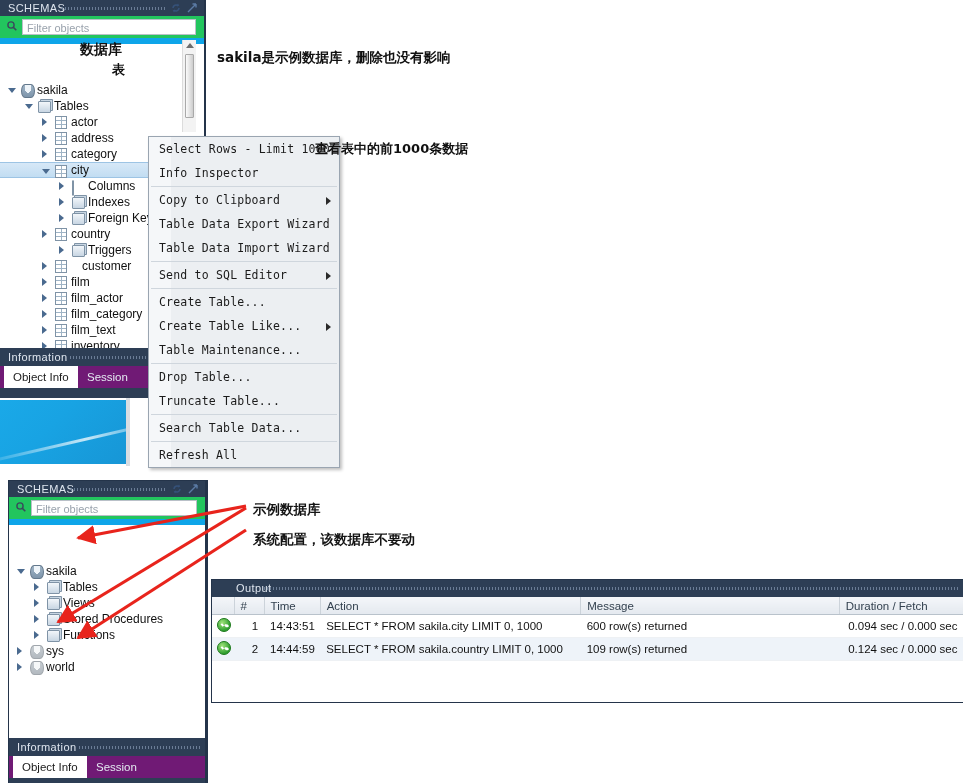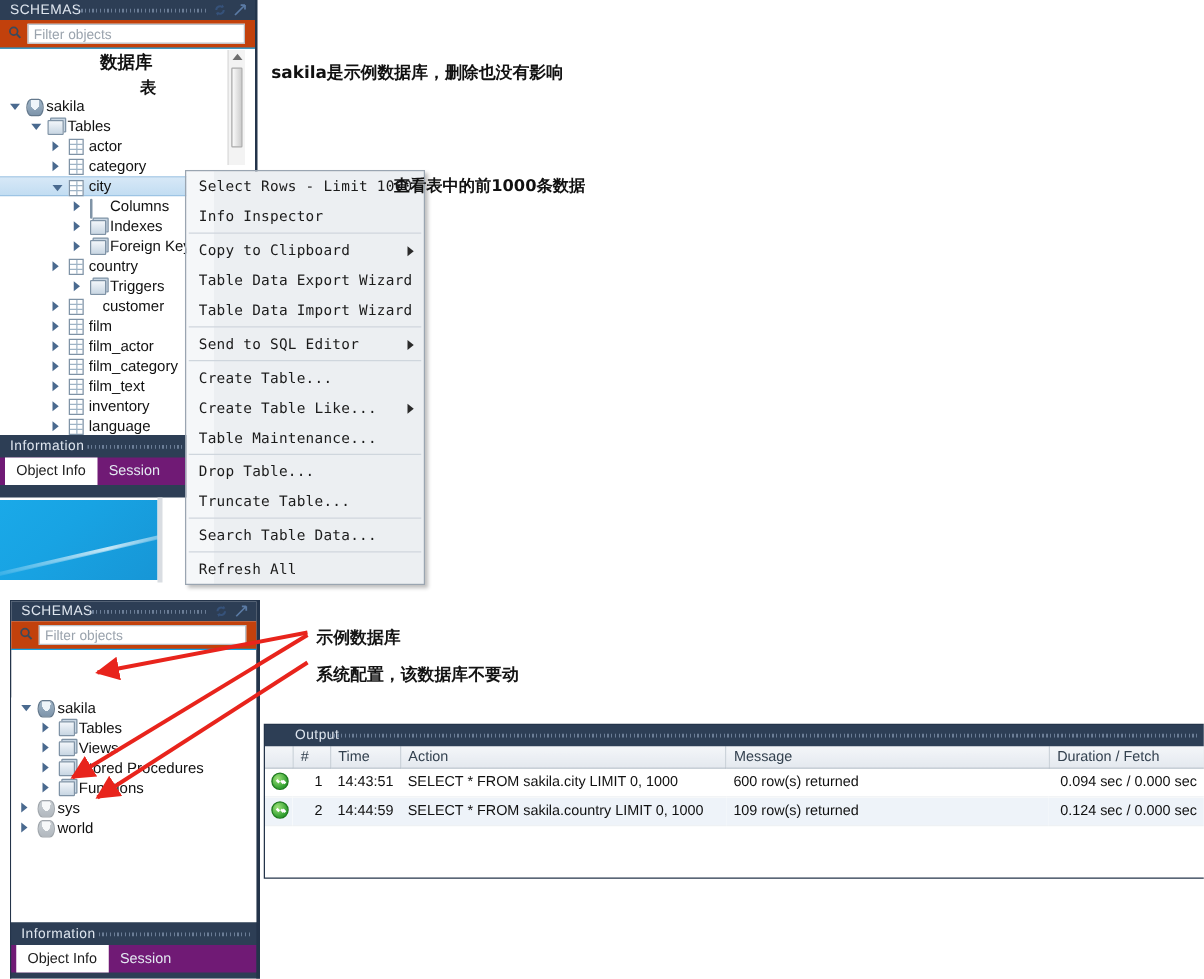--- a/index.html
+++ b/index.html
@@ -8,21 +8,21 @@
 
   
   .panel{position:absolute;background:#fff;}
   .panel-head{background:#2d3e55;color:#dfe6ef;height:16px;line-height:16px;
               font-size:11px;padding-left:8px;letter-spacing:.4px;position:relative;}
   .panel-head .dots{position:absolute;left:62px;right:38px;top:7px;height:3px;
       background-image:repeating-linear-gradient(to right,#6b7d96 0 1px,transparent 1px 3px);}
   .hdr-ico{position:absolute;top:2px;width:12px;height:12px;cursor:pointer;}
 
   
-  .filter-row{height:22px;background:#c2410c;position:relative;border-bottom:1px solid #0ea5e9;}
+  .filter-row{height:22px;background:#22c55e;position:relative;border-bottom:6px solid #0ea5e9;}
   .filter-ico{position:absolute;left:6px;top:4px;width:12px;height:12px;}
   .filter-box{position:absolute;left:22px;top:3px;right:8px;height:16px;border:1px solid #b9c0c8;
               background:#fff;color:#9aa3ad;font-size:11px;line-height:16px;padding-left:4px;
               box-sizing:border-box;overflow:hidden;white-space:nowrap;}
 
   
   .tree{position:relative;background:#fff;overflow:hidden;}
   .trow{height:16px;line-height:16px;position:relative;white-space:nowrap;font-size:12px;color:#101010;}
   .trow.sel{background:linear-gradient(#d7e8f7,#c2ddf2);border-top:1px solid #9dc4e4;border-bottom:1px solid #9dc4e4;height:14px;line-height:14px;}
   .arw{position:absolute;width:0;height:0;top:4px;}
@@ -148,20 +148,25 @@
       </div>
       <div class="trow">
         <span class="arw d" style="left: 25px;"></span>
         <span class="tico ic-grp" style="width: 11px; height: 10px; margin-top: 1px; left: 38px;"></span>
         <span class="tlbl" style="left: 54px;">Tables</span>
       </div>
       <div class="trow">
         <span class="arw r" style="left: 42px;"></span>
         <span class="tico ic-tbl" style="width: 10px; height: 11px; left: 55px;"></span>
         <span class="tlbl" style="left: 71px;">actor</span>
+      </div>
+      <div class="trow">
+        <span class="arw r" style="left: 42px;"></span>
+        <span class="tico ic-tbl" style="width: 10px; height: 11px; left: 55px;"></span>
+        <span class="tlbl" style="left: 71px;">address</span>
       </div>
       <div class="trow">
         <span class="arw r" style="left: 42px;"></span>
         <span class="tico ic-tbl" style="width: 10px; height: 11px; left: 55px;"></span>
         <span class="tlbl" style="left: 71px;">category</span>
       </div>
       <div class="trow sel">
         <span class="arw d" style="left: 42px;"></span>
         <span class="tico ic-tbl" style="width: 10px; height: 11px; left: 55px;"></span>
         <span class="tlbl" style="left: 71px;">city</span>

